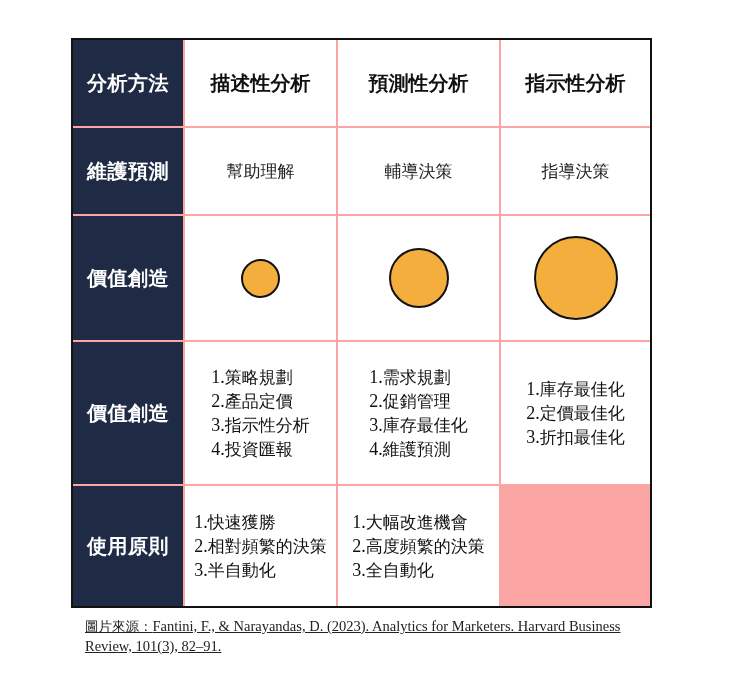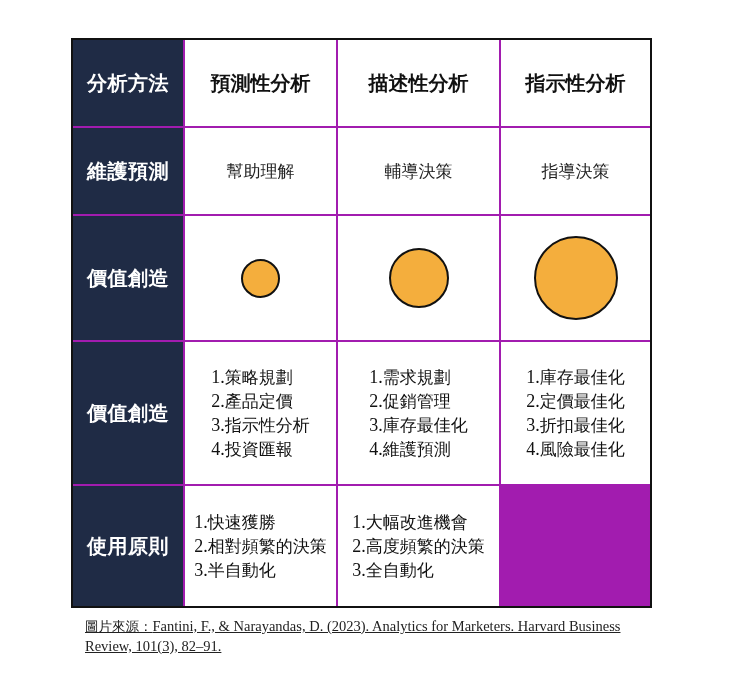--- a/index.html
+++ b/index.html
@@ -19,21 +19,21 @@
       position: absolute;
       left: 71px;
       top: 38px;
       width: 581px;
       height: 570px;
       border: 2px solid #111111;
       box-sizing: border-box;
       display: grid;
       grid-template-columns: 110px 151px 161px 1fr;
       grid-template-rows: 86px 86px 124px 142px 1fr;
-      background: #a21caf;
+      background: #fca5a5;
       gap: 2px;
     }
     .cell {
       background: #ffffff;
       display: flex;
       align-items: center;
       justify-content: center;
       box-sizing: border-box;
       overflow: hidden;
     }
@@ -96,24 +96,24 @@
   </style>
 </head>
 <body>
 
 <div class="table-wrap">
 
   <div class="cell row-head">
     <span>分析方法</span>
   </div>
   <div class="cell col-head">
-    <span>預測性分析</span>
+    <span>描述性分析</span>
   </div>
   <div class="cell col-head">
-    <span>描述性分析</span>
+    <span>預測性分析</span>
   </div>
   <div class="cell col-head">
     <span>指示性分析</span>
   </div>
 
   <div class="cell row-head">
     <span>維護預測</span>
   </div>
   <div class="cell role-text">
     <span>幫助理解</span>
@@ -155,21 +155,20 @@
         <li><span class="num">2.</span><span class="txt">促銷管理</span></li>
         <li><span class="num">3.</span><span class="txt">庫存最佳化</span></li>
         <li><span class="num">4.</span><span class="txt">維護預測</span></li>
       </ul>
   </div>
   <div class="cell">
     <ul class="list">
         <li><span class="num">1.</span><span class="txt">庫存最佳化</span></li>
         <li><span class="num">2.</span><span class="txt">定價最佳化</span></li>
         <li><span class="num">3.</span><span class="txt">折扣最佳化</span></li>
-        <li><span class="num">4.</span><span class="txt">風險最佳化</span></li>
       </ul>
   </div>
 
   <div class="cell row-head">
     <span>使用原則</span>
   </div>
   <div class="cell">
     <ul class="list">
         <li><span class="num">1.</span><span class="txt">快速獲勝</span></li>
         <li><span class="num">2.</span><span class="txt">相對頻繁的決策</span></li>

